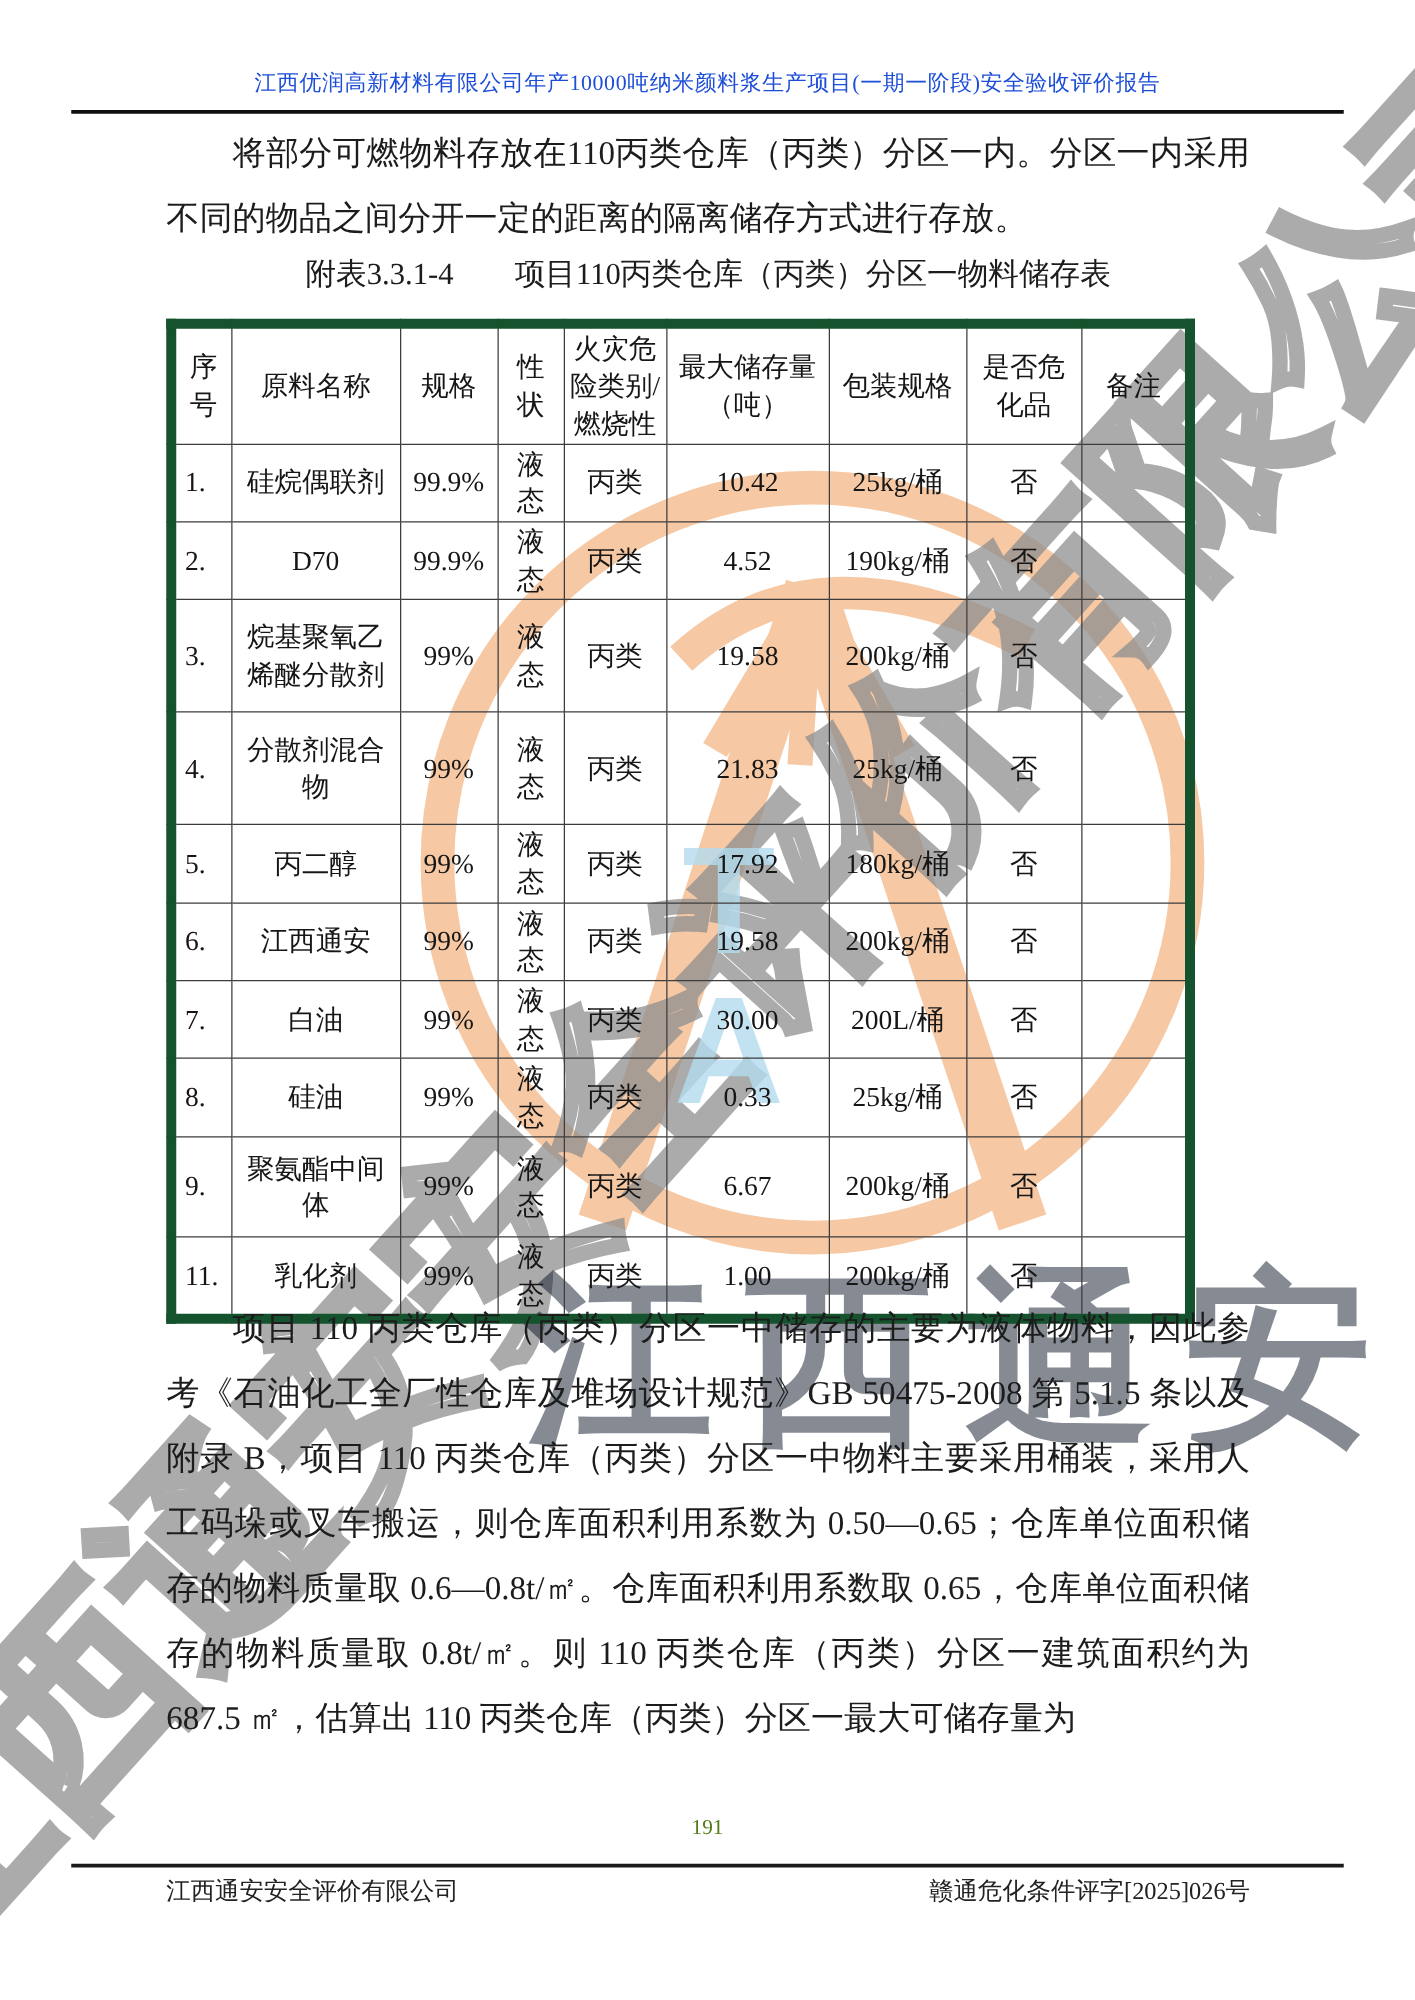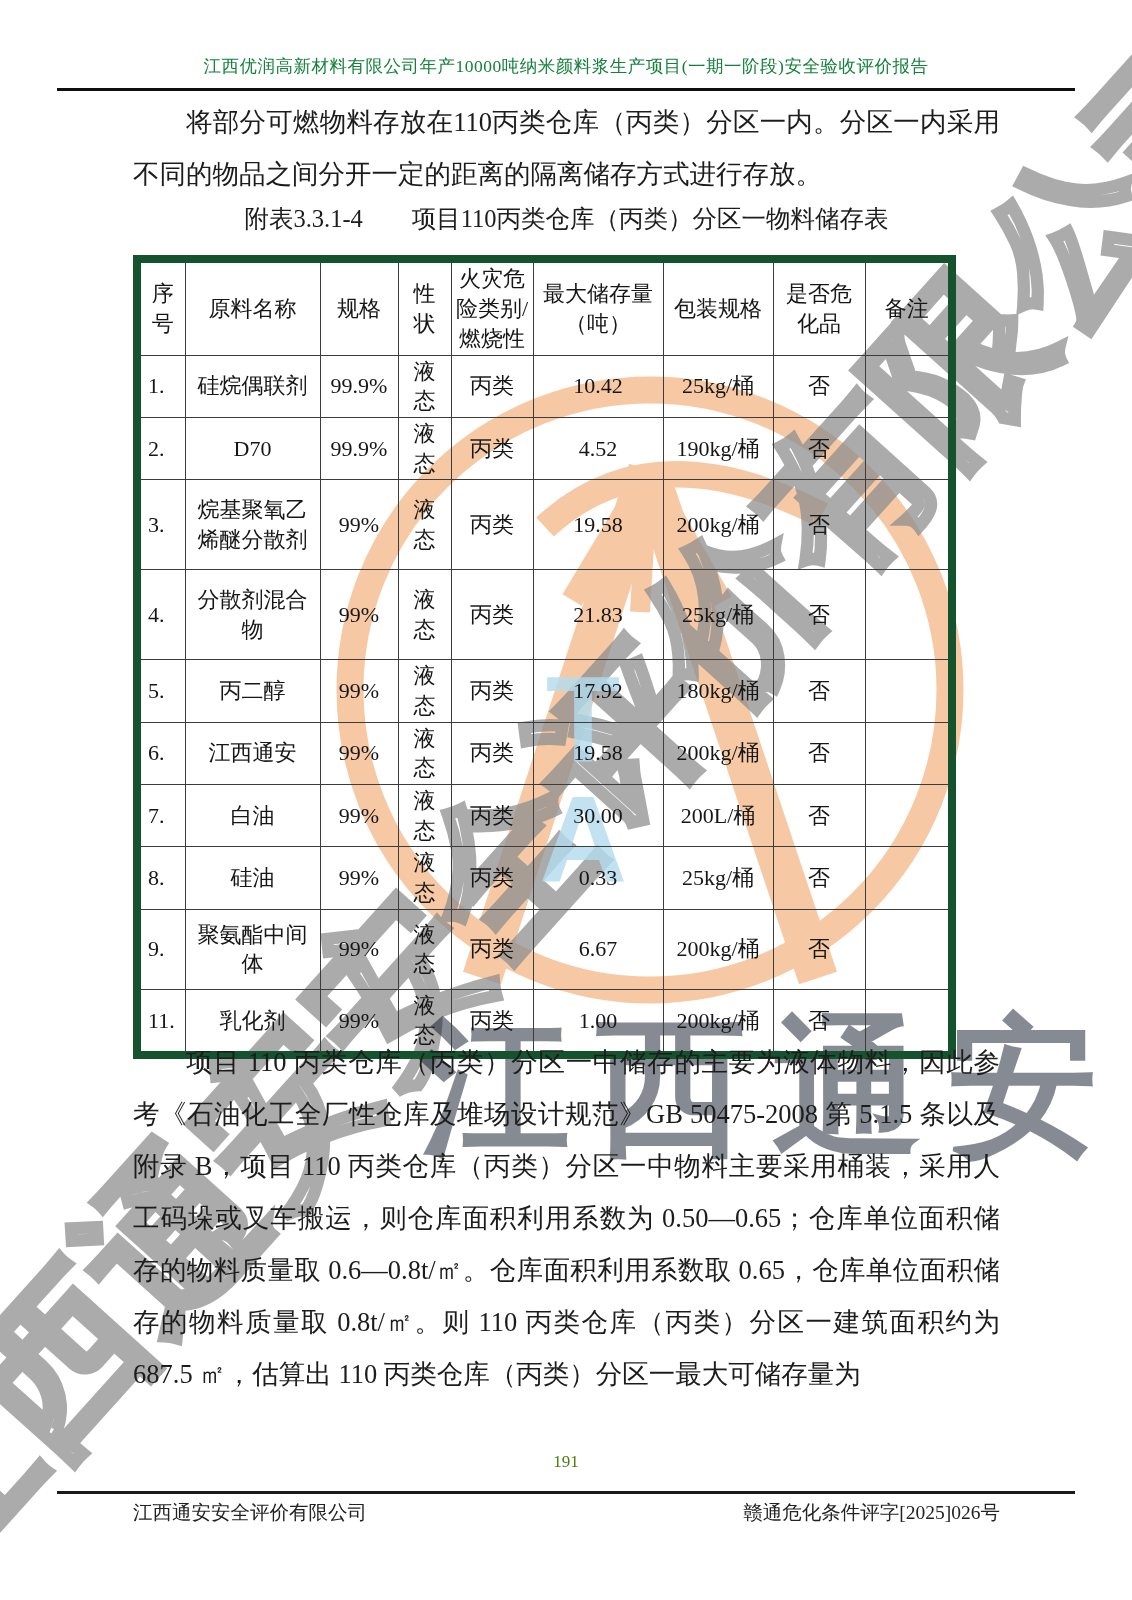--- a/index.html
+++ b/index.html
@@ -20,21 +20,21 @@
   .wm-red{
     position:absolute;left:420px;top:1012px;
     font-family:"Liberation Sans","DejaVu Sans",sans-serif;font-weight:bold;
     font-size:150px;line-height:150px;letter-spacing:26px;white-space:nowrap;
     color:#e05c5c;opacity:.5;
   }
   
   .content{position:absolute;inset:0;z-index:1;}
   .doc-header{
     position:absolute;top:54px;left:66px;right:66px;
-    text-align:center;font-size:17.5px;color:#15803d;letter-spacing:.5px;
+    text-align:center;font-size:17.5px;color:#1d4ed8;letter-spacing:.5px;
   }
   .header-rule{position:absolute;top:88px;left:57px;right:57px;border-top:3.5px solid #0f0f0f;}
   .para{
     position:absolute;left:133px;width:867px;
     font-size:26.5px;line-height:52px;text-align:justify;text-indent:2em;
   }
   .para-1{top:96px;}
   .para-2{top:1036px;}
   .table-caption{
     position:absolute;top:202px;left:133px;width:867px;

